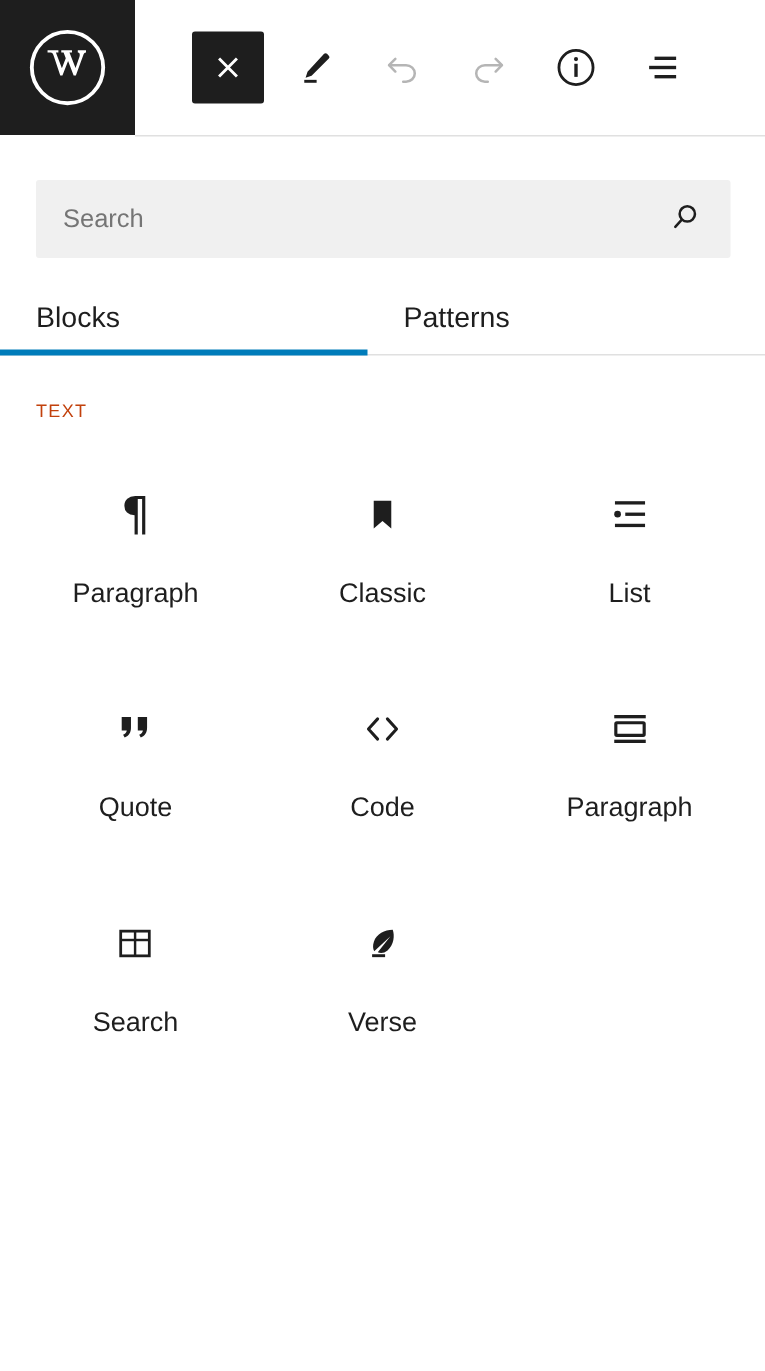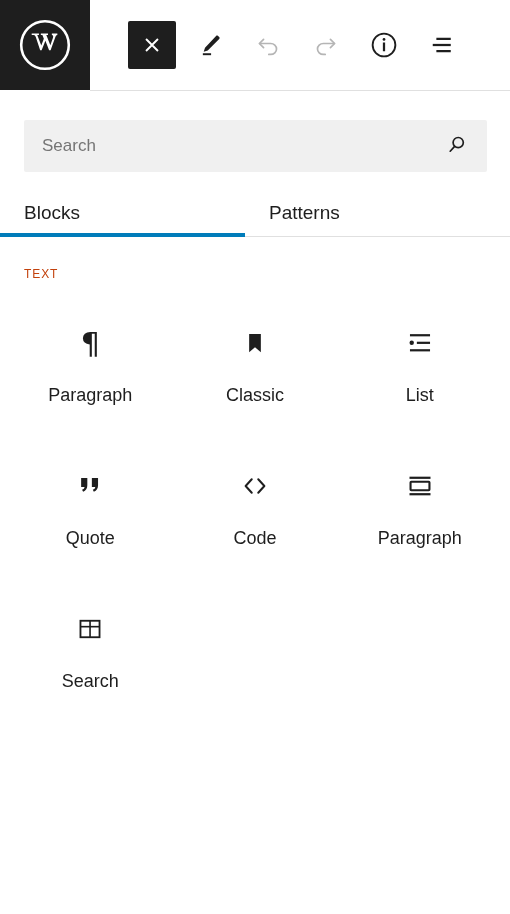--- a/index.html
+++ b/index.html
@@ -373,14 +373,23 @@
     <span class="block-icon">
       <svg width="26" height="26" viewBox="0 0 24 24">
         <rect x="3.2" y="4.4" width="17.6" height="15.2" fill="none" stroke="#1e1e1e" stroke-width="1.7"></rect>
         <rect x="3.2" y="9.1" width="17.6" height="1.5" fill="#1e1e1e"></rect>
         <rect x="11.3" y="4.4" width="1.5" height="15.2" fill="#1e1e1e"></rect>
       </svg>
     </span>
     <span class="block-label">Search</span>
   </button>
 
+  <button class="block-item">
+    <span class="block-icon">
+      <svg width="26" height="26" viewBox="0 0 24 24">
+        <path d="M18.3 3.6c-5 0-9.9 2.5-11.6 7.3-.8 2.2-.6 4.3.2 5.9L16.9 7.6l-7.8 9.8c1.7.7 4 .6 6-1.1 4.1-3.5 4.4-9.4 3.2-12.7z" fill="#1e1e1e"></path>
+        <rect x="5.6" y="18.6" width="8" height="1.8" fill="#1e1e1e"></rect>
+      </svg>
+    </span>
+    <span class="block-label">Verse</span>
+  </button>
 
 </div>
 
 </body></html>

